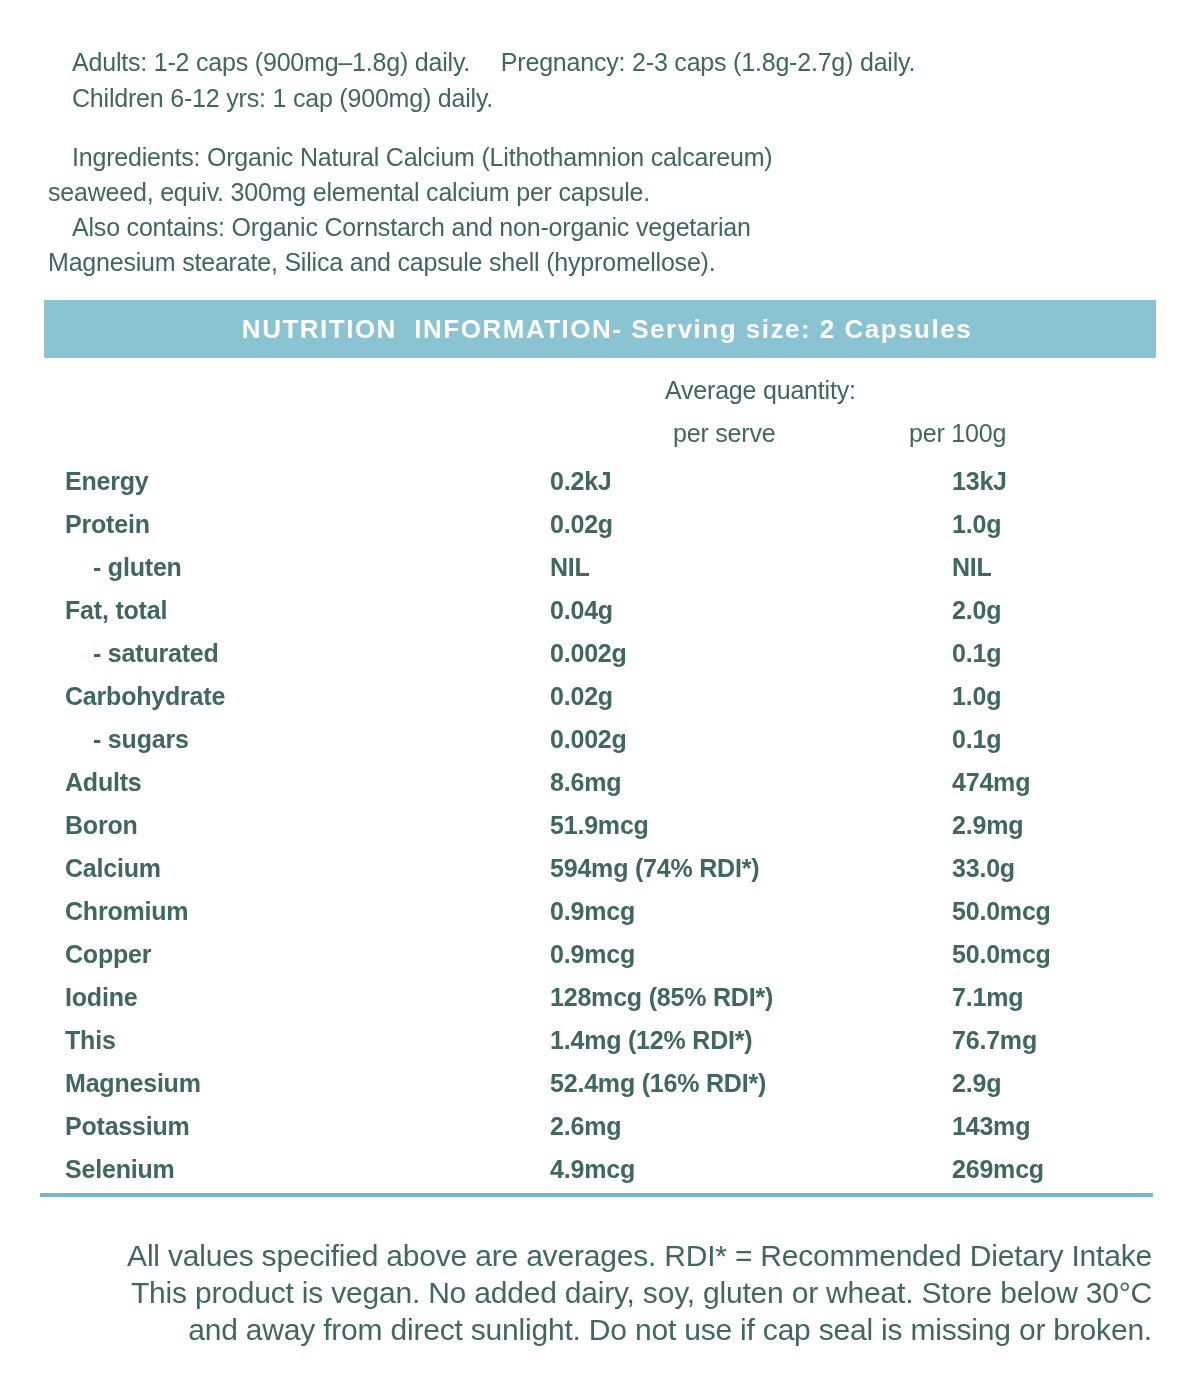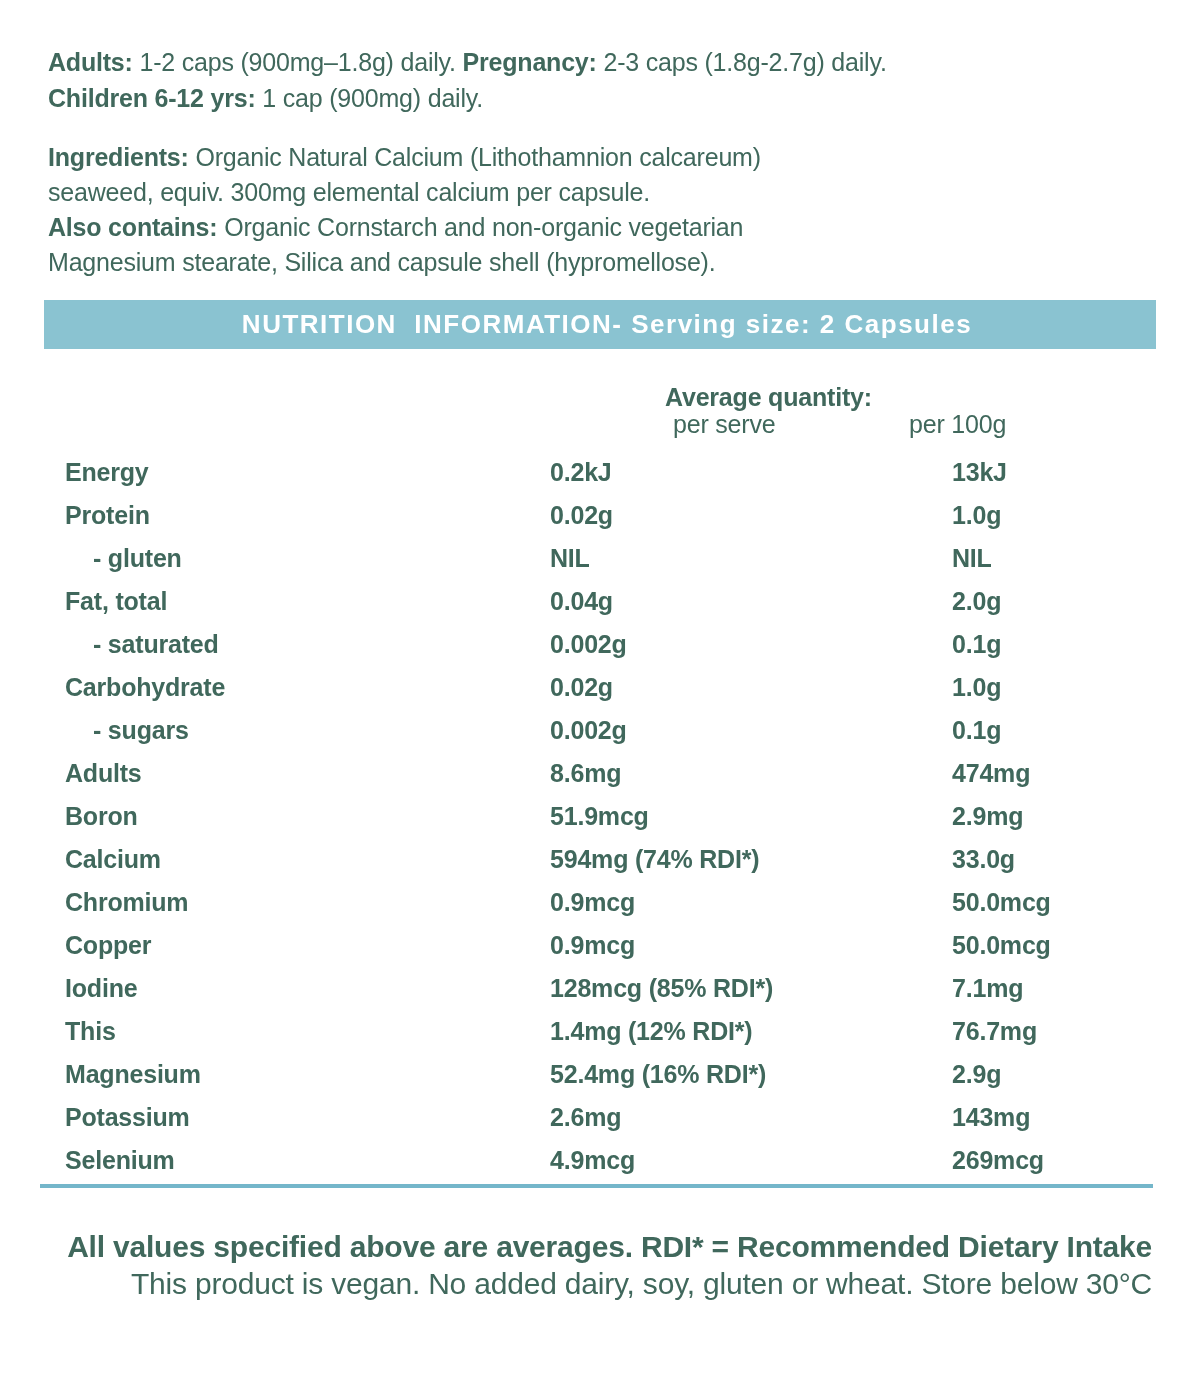--- a/index.html
+++ b/index.html
@@ -18,36 +18,36 @@
     color: var(--text, #40685c);
     font-family: "Liberation Sans", sans-serif;
     letter-spacing: -0.2px;
   }
   .page {
     position: relative;
     width: 1200px;
     height: 1380px;
     overflow: hidden;
   }
-  .b { font-weight: 700; }
+  .b { font-weight: 400; margin-left: 24px; }
 
   .intro {
     margin: 44px 48px 0 48px;
     font-size: 25px;
     line-height: 36px;
   }
   .ingredients {
     margin: 24px 48px 0 48px;
     font-size: 25px;
     line-height: 35px;
   }
 
   .bar {
     margin: 20px 44px 0 44px;
-    height: 49px;
+    height: 58px;
     background: var(--bar-bg, #8ac3d1);
     display: flex;
     align-items: center;
     justify-content: center;
     padding-left: 14px;
   }
   .bar-title {
     color: var(--bar-text, #ffffff);
     font-weight: 700;
     font-size: 26px;
@@ -59,22 +59,22 @@
     margin: 14px 47px 0 65px;
     font-size: 25px;
   }
   .t-head {
     position: relative;
     height: 88px;
   }
   .t-head .avg {
     position: absolute;
     left: 600px;
-    top: 20px;
-    font-weight: 700;
+    top: 4px;
+    font-weight: 400;
     white-space: pre;
   }
   .t-head .per-serve {
     position: absolute;
     left: 608px;
     top: 47px;
     white-space: pre;
   }
   .t-head .per-100g {
     position: absolute;
@@ -209,15 +209,15 @@
         <div class="t-row">
     <span class="cell label">Selenium</span>
     <span class="cell per-serve-value">4.9mcg</span>
     <span class="cell per-100g-value">269mcg</span>
   </div>
       </div>
   </div>
 
   <div class="divider"></div>
 
-  <p class="footer"><span class="b">All values specified above are averages. RDI* = Recommended Dietary Intake</span><br><span>This product is vegan. No added dairy, soy, gluten or wheat. Store below 30°C</span><br></p>
+  <p class="footer"><span class="b">All values specified above are averages. RDI* = Recommended Dietary Intake</span><br><span>This product is vegan. No added dairy, soy, gluten or wheat. Store below 30°C</span><br><span>and away from direct sunlight. Do not use if cap seal is missing or broken.</span></p>
 
 </div>
 
 </body></html>

